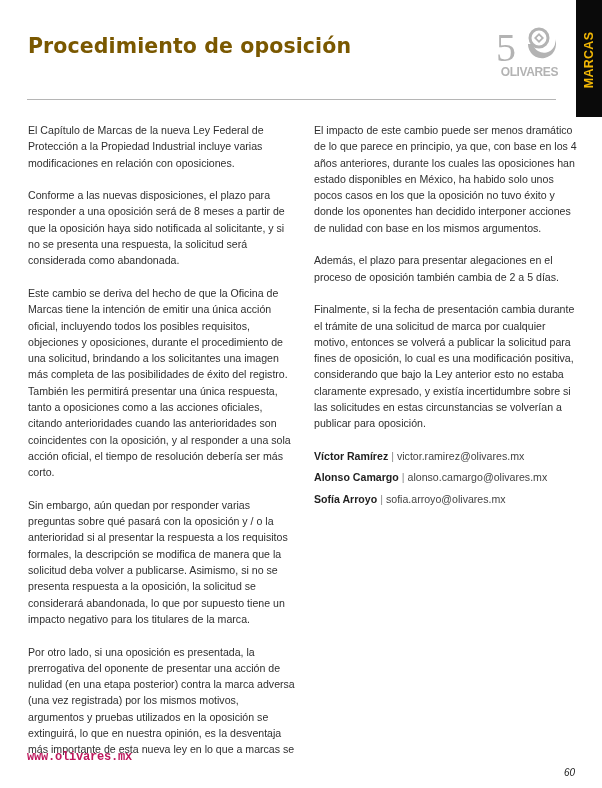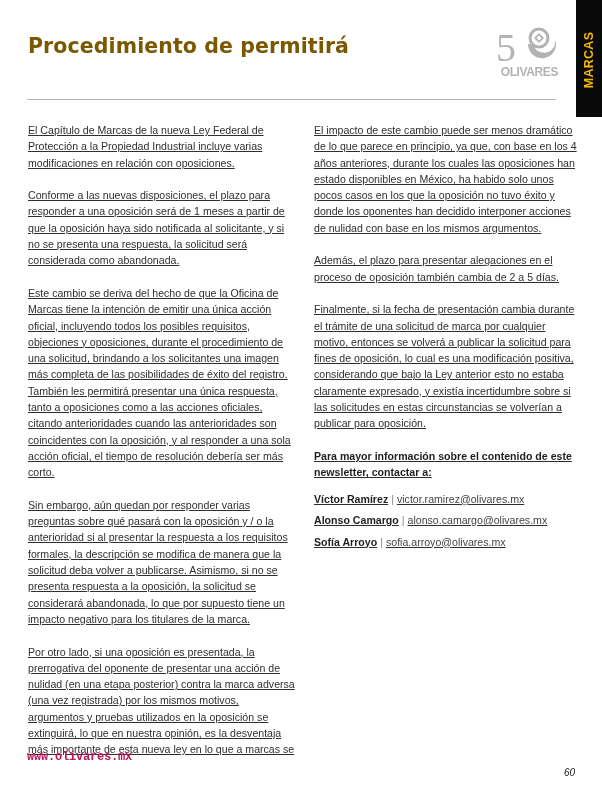--- a/index.html
+++ b/index.html
@@ -21,21 +21,21 @@
     position: absolute; left: 576px; top: 0; width: 26px; height: 117px; background: #0a0a0a;
   }
   .side-tab-label {
     position: absolute; left: 13px; top: 60px;
     transform: translate(-50%, -50%) rotate(-90deg);
     font-family: "Liberation Sans", sans-serif; font-weight: bold;
     font-size: 12.5px; color: #f2b705; letter-spacing: 0.3px; white-space: nowrap;
   }
   .divider { position: absolute; left: 27px; top: 99px; width: 529px; height: 1px; background: #b5b5b5; }
 
-  .col { position: absolute; top: 122px; width: 268px; font-size: 10.6px; line-height: 16.3px; color: #2f2f2f; text-decoration: underline; }
+  .col { position: absolute; top: 122px; width: 268px; font-size: 10.6px; line-height: 16.3px; color: #2f2f2f; }
   .col-left { left: 28px; }
   .col-right { left: 314px; }
   .col p { margin-bottom: 16.3px; }
 
   .contact-intro { font-weight: bold; color: #1f1f1f; margin-bottom: 10px !important; }
   .contact-row { font-size: 10.6px; line-height: 16px; margin-bottom: 5.5px; white-space: nowrap; }
   .contact-name { font-weight: bold; color: #1f1f1f; }
   .contact-sep { color: #888; padding: 0 3px; }
   .contact-email { color: #444; }
 
@@ -45,21 +45,21 @@
     letter-spacing: -0.2px;
   }
   .page-num {
     position: absolute; left: 564px; top: 767px;
     font-family: "Liberation Sans", sans-serif; font-style: italic; font-size: 10px; color: #1a1a1a;
   }
 </style>
 </head>
 <body>
 
-<h1 class="title">Procedimiento de permitirá</h1>
+<h1 class="title">Procedimiento de oposición</h1>
 
 <div class="logo">
   <svg width="64" height="42" viewBox="0 0 64 42">
 
     <text x="2" y="37" font-family="Liberation Serif, serif" font-size="40" fill="#b3b3b3">5</text>
 
     <path d="M34 20 a14 14 0 1 0 27 -5 a11 11 0 1 1 -22 5 z" fill="#b3b3b3"></path>
     <circle cx="45" cy="14" r="9" fill="none" stroke="#b3b3b3" stroke-width="3"></circle>
     <path d="M45 9 l5 5 l-5 5 l-5 -5 z" fill="#b3b3b3"></path>
     <path d="M45 11.5 l2.5 2.5 l-2.5 2.5 l-2.5 -2.5 z" fill="#ffffff"></path>
@@ -68,32 +68,31 @@
 </div>
 
 <div class="side-tab">
   <div class="side-tab-label">MARCAS</div>
 </div>
 
 <div class="divider"></div>
 
 <div class="col col-left">
   <p>El Capítulo de Marcas de la nueva Ley Federal de Protección a la Propiedad Industrial incluye varias modificaciones en relación con oposiciones.</p>
-  <p>Conforme a las nuevas disposiciones, el plazo para responder a una oposición será de 1 meses a partir de que la oposición haya sido notificada al solicitante, y si no se presenta una respuesta, la solicitud será considerada como abandonada.</p>
+  <p>Conforme a las nuevas disposiciones, el plazo para responder a una oposición será de 8 meses a partir de que la oposición haya sido notificada al solicitante, y si no se presenta una respuesta, la solicitud será considerada como abandonada.</p>
   <p>Este cambio se deriva del hecho de que la Oficina de Marcas tiene la intención de emitir una única acción oficial, incluyendo todos los posibles requisitos, objeciones y oposiciones, durante el procedimiento de una solicitud, brindando a los solicitantes una imagen más completa de las posibilidades de éxito del registro. También les permitirá presentar una única respuesta, tanto a oposiciones como a las acciones oficiales, citando anterioridades cuando las anterioridades son coincidentes con la oposición, y al responder a una sola acción oficial, el tiempo de resolución debería ser más corto.</p>
   <p>Sin embargo, aún quedan por responder varias preguntas sobre qué pasará con la oposición y / o la anterioridad si al presentar la respuesta a los requisitos formales, la descripción se modifica de manera que la solicitud deba volver a publicarse. Asimismo, si no se presenta respuesta a la oposición, la solicitud se considerará abandonada, lo que por supuesto tiene un impacto negativo para los titulares de la marca.</p>
   <p>Por otro lado, si una oposición es presentada, la prerrogativa del oponente de presentar una acción de nulidad (en una etapa posterior) contra la marca adversa (una vez registrada) por los mismos motivos, argumentos y pruebas utilizados en la oposición se extinguirá, lo que en nuestra opinión, es la desventaja más importante de esta nueva ley en lo que a marcas se</p>
 </div>
 
 <div class="col col-right">
   <p>El impacto de este cambio puede ser menos dramático de lo que parece en principio, ya que, con base en los 4 años anteriores, durante los cuales las oposiciones han estado disponibles en México, ha habido solo unos pocos casos en los que la oposición no tuvo éxito y donde los oponentes han decidido interponer acciones de nulidad con base en los mismos argumentos.</p>
   <p>Además, el plazo para presentar alegaciones en el proceso de oposición también cambia de 2 a 5 días.</p>
   <p>Finalmente, si la fecha de presentación cambia durante el trámite de una solicitud de marca por cualquier motivo, entonces se volverá a publicar la solicitud para fines de oposición, lo cual es una modificación positiva, considerando que bajo la Ley anterior esto no estaba claramente expresado, y existía incertidumbre sobre si las solicitudes en estas circunstancias se volverían a publicar para oposición.</p>
 
-  <p class="contact-intro">Para mayor información sobre el contenido de este newsletter, contactar a:</p>
 
   <div class="contact-row">
     <span class="contact-name">Víctor Ramírez</span><span class="contact-sep">|</span><span class="contact-email">victor.ramirez@olivares.mx</span>
   </div>
   <div class="contact-row">
     <span class="contact-name">Alonso Camargo</span><span class="contact-sep">|</span><span class="contact-email">alonso.camargo@olivares.mx</span>
   </div>
   <div class="contact-row">
     <span class="contact-name">Sofía Arroyo</span><span class="contact-sep">|</span><span class="contact-email">sofia.arroyo@olivares.mx</span>
   </div>

